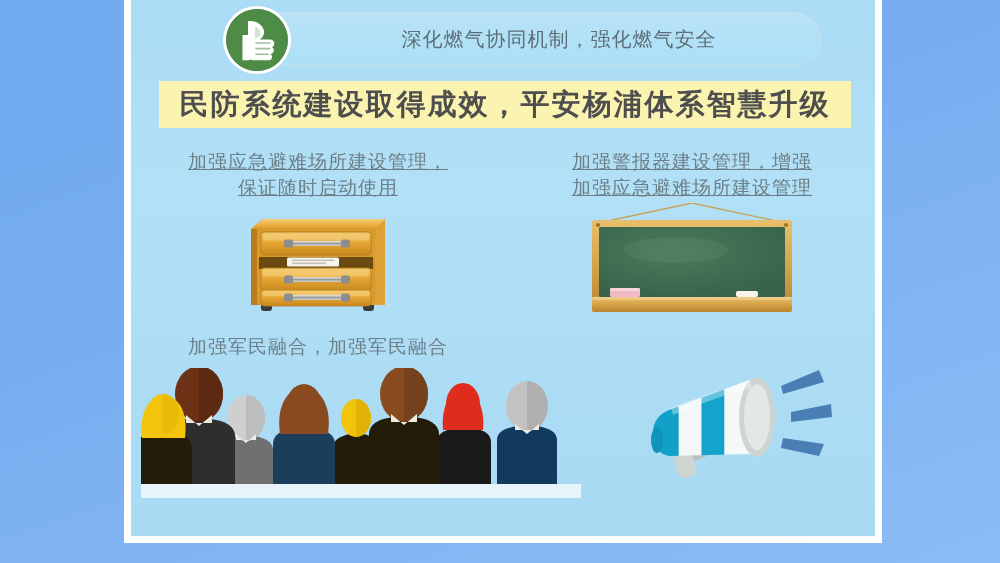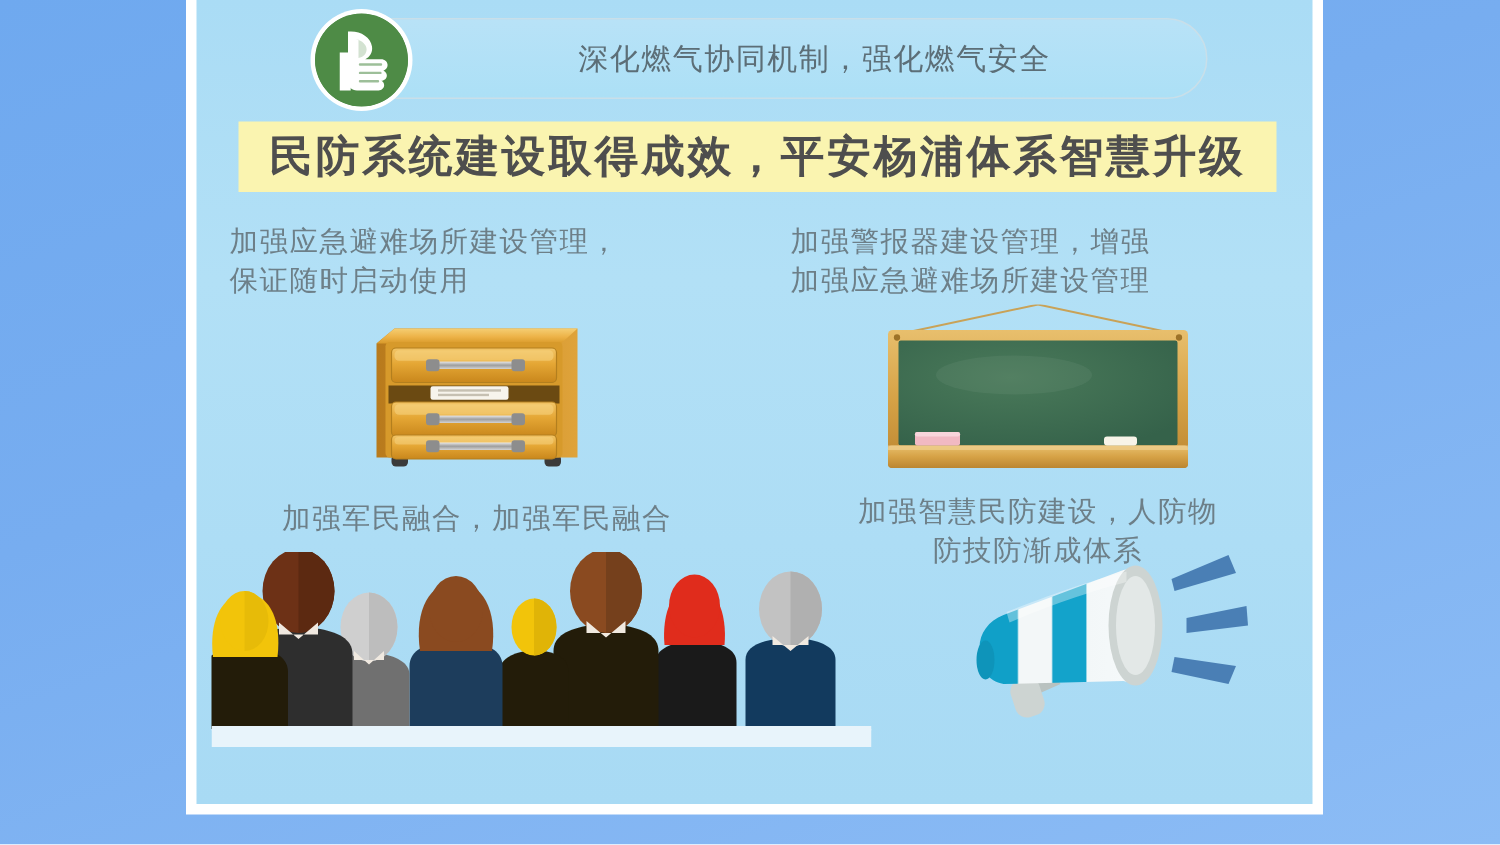--- a/index.html
+++ b/index.html
@@ -34,21 +34,21 @@
     position: relative;
     width: 100%;
     height: 100%;
     background: linear-gradient(180deg, #aadcf5 0%, #b2e0f6 35%, #a8daf4 100%);
     overflow: hidden;
   }
 
   
   #header-row {
     position: absolute;
-    left: 0;
+    left: 16px;
     top: 4px;
     width: 100%;
     height: 66px;
   }
   #logo-badge {
     position: absolute;
     left: 79px;
     top: 6px;
     width: 62px;
     height: 62px;
@@ -107,25 +107,27 @@
   
   .col {
     position: absolute;
     top: 150px;
     width: 330px;
   }
   #col-left  { left: 22px; }
   #col-right { left: 396px; }
 
   .caption {
+    text-align: center;
     font-size: 19px;
     line-height: 26px;
     color: #6d7f88;
     letter-spacing: 1px;
     white-space: pre-line;
+    text-decoration: underline;
   }
   .caption-bottom {
     text-align: center;
     font-size: 19px;
     line-height: 26px;
     color: #6d7f88;
     letter-spacing: 1px;
     white-space: pre-line;
   }
 
@@ -321,24 +323,20 @@
               <circle cx="18" cy="22" r="2.1" fill="#9d7328"></circle>
               <circle cx="206" cy="22" r="2.1" fill="#9d7328"></circle>
             </svg>
           </div>
         </div>
       </div>
 
       <div id="cap-left-bottom">
         <div class="caption-bottom">加强军民融合，加强军民融合</div>
       </div>
-      <div id="cap-right-bottom">
-        <div class="caption-bottom">加强智慧民防建设，人防物
-防技防渐成体系</div>
-      </div>
 
       <div id="crowd">
         <svg width="440" height="130" viewBox="0 0 440 130" aria-hidden="true">
 
           <rect x="0" y="118" width="440" height="12" fill="#e8f4fb"></rect>
 
           <g>
             <path d="M356 118 L356 72 C356 64 364 60 376 58 L396 58 C408 60 416 64 416 72 L416 118 Z" fill="#123a5e"></path>
             <ellipse cx="386" cy="38" rx="21" ry="25" fill="#c2c2c2"></ellipse>
             <path d="M386 13 A21 25 0 0 1 386 63 Z" fill="#b0b0b0"></path>

